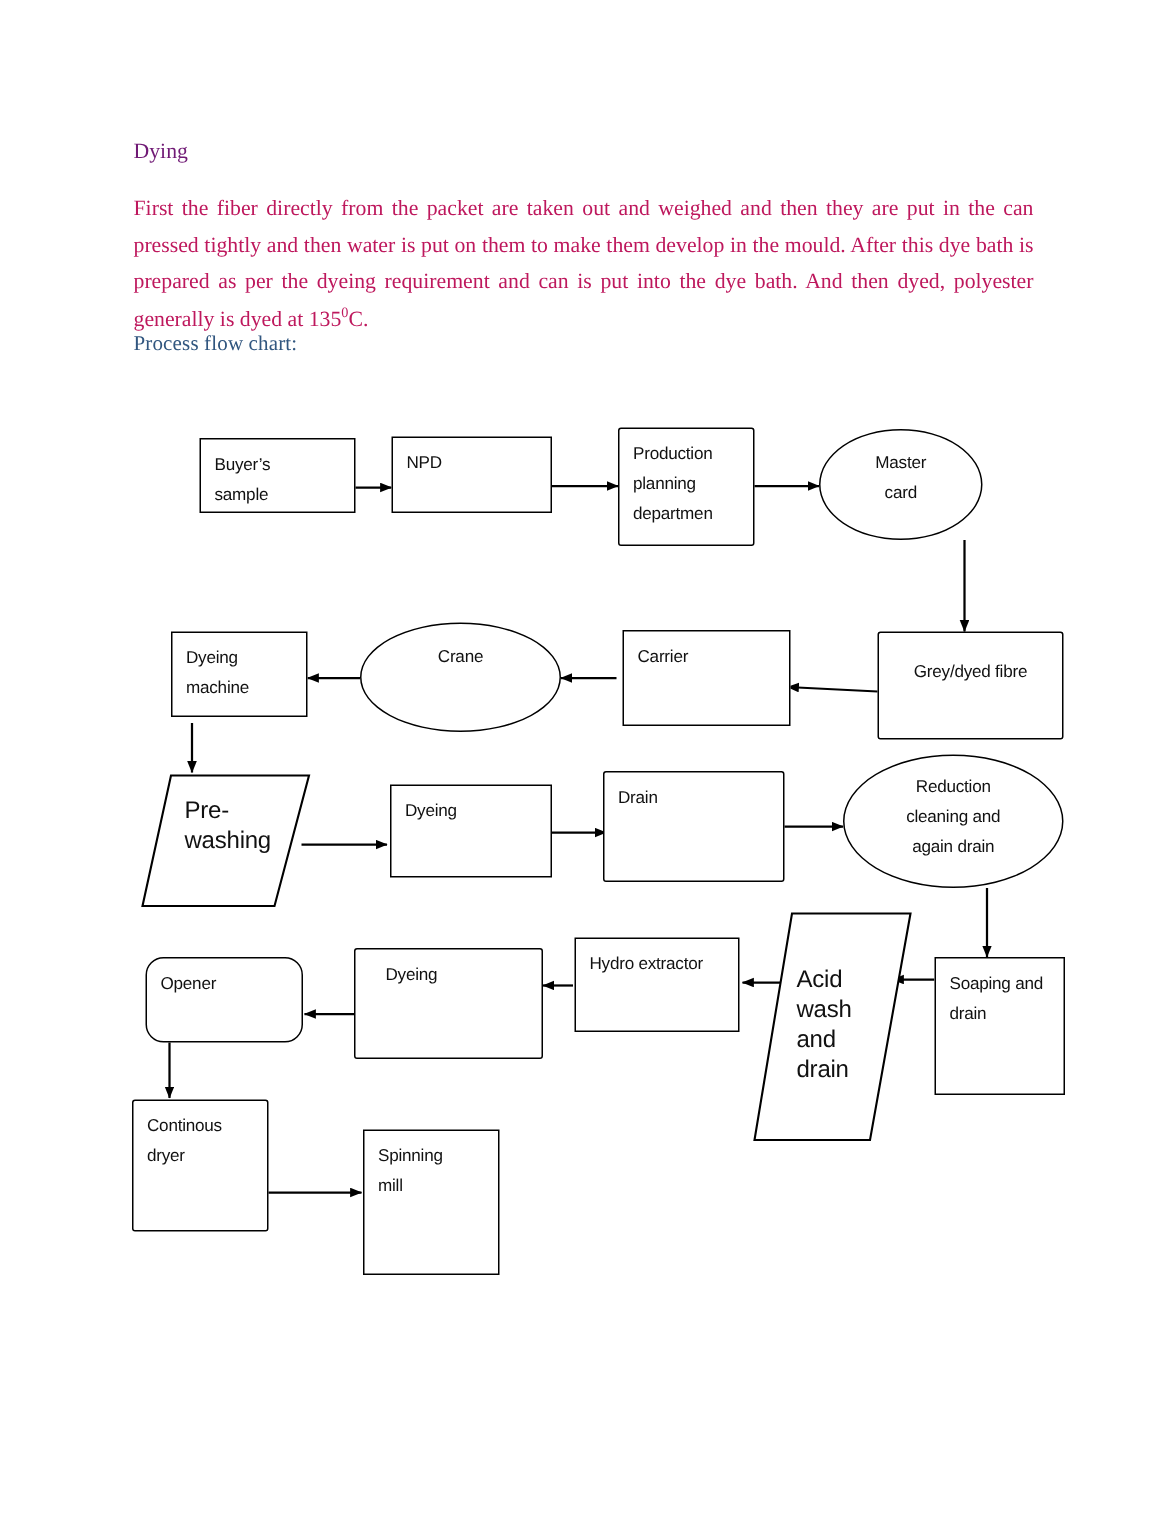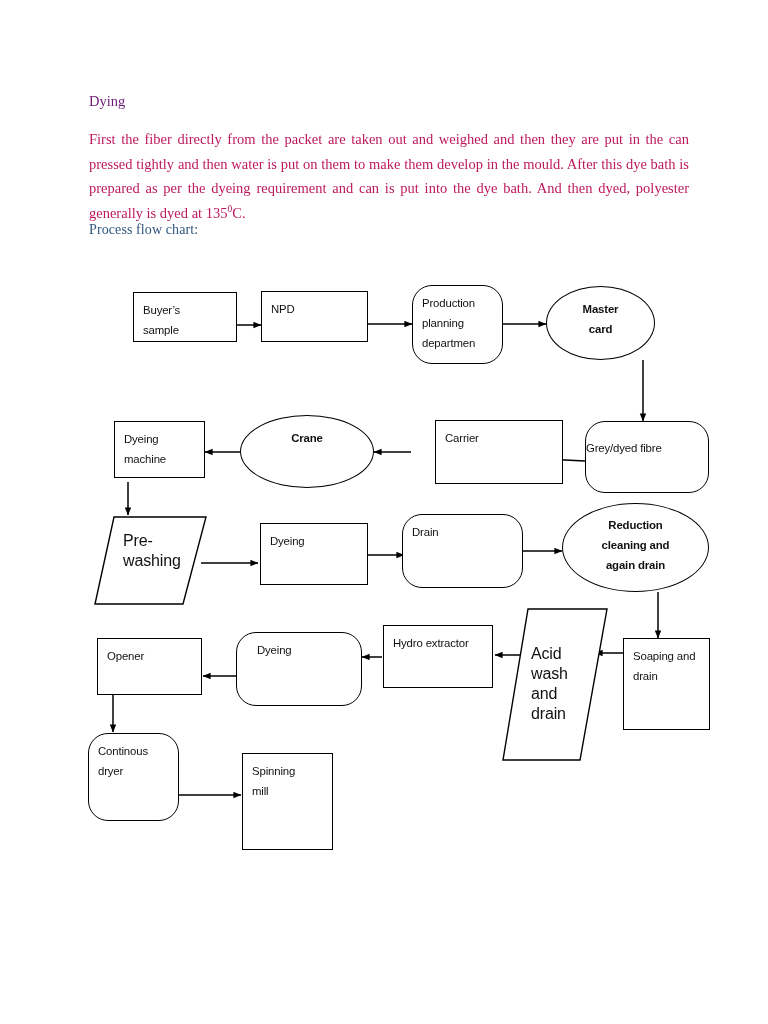--- a/index.html
+++ b/index.html
@@ -86,22 +86,22 @@
     left: 9px;
     top: 7px;
     right: 5px;
     font-family: "Liberation Sans", "DejaVu Sans", sans-serif;
     font-size: 11.4px;
     line-height: 20px;
     color: #111;
     letter-spacing: -0.15px;
     white-space: pre-line;
   }
-  .node.rounded { border-radius: 20px; }
-  .node.ellipse { border-radius: 50%; font-weight: bold; }
+  .node.rounded { border-radius: 2px; }
+  .node.ellipse { border-radius: 50%; }
   .node.ellipse .lbl {
     left: 0; right: 0; top: 50%;
     transform: translateY(-50%);
     text-align: center;
     padding: 0 14px;
   }
   .node.ellipse.topalign .lbl {
     top: 12px;
     transform: none;
   }
@@ -187,24 +187,24 @@
 planning
 departmen</span>
   </div>
 
   <div class="node ellipse topalign" style="left:546px; top:286px; width:109px; height:74px;">
     <span class="lbl">Master
 card</span>
   </div>
 
   <div class="node rounded" style="left:585px; top:421px; width:124px; height:72px;">
-    <span class="lbl" style="left:0; right:0; top:16px;">Grey/dyed fibre</span>
-  </div>
-
-  <div class="node" style="left:435px; top:420px; width:128px; height:64px;">
+    <span class="lbl" style="left:0; right:0; text-align:center; top:16px;">Grey/dyed fibre</span>
+  </div>
+
+  <div class="node" style="left:415px; top:420px; width:112px; height:64px;">
     <span class="lbl">Carrier</span>
   </div>
 
   <div class="node ellipse topalign" style="left:240px; top:415px; width:134px; height:73px;">
     <span class="lbl">Crane</span>
   </div>
 
   <div class="node" style="left:114px; top:421px; width:91px; height:57px;">
     <span class="lbl">Dyeing
 machine</span>
@@ -238,21 +238,21 @@
 drain</div>
 
   <div class="node" style="left:383px; top:625px; width:110px; height:63px;">
     <span class="lbl">Hydro extractor</span>
   </div>
 
   <div class="node rounded" style="left:236px; top:632px; width:126px; height:74px;">
     <span class="lbl" style="left:20px;">Dyeing</span>
   </div>
 
-  <div class="node" style="left:97px; top:638px; width:105px; height:57px;">
+  <div class="node" style="left:97px; top:638px; width:105px; height:57px;border-radius:12px;">
     <span class="lbl">Opener</span>
   </div>
 
   <div class="node rounded" style="left:88px; top:733px; width:91px; height:88px;">
     <span class="lbl">Continous
 dryer</span>
   </div>
 
   <div class="node" style="left:242px; top:753px; width:91px; height:97px;">
     <span class="lbl">Spinning

